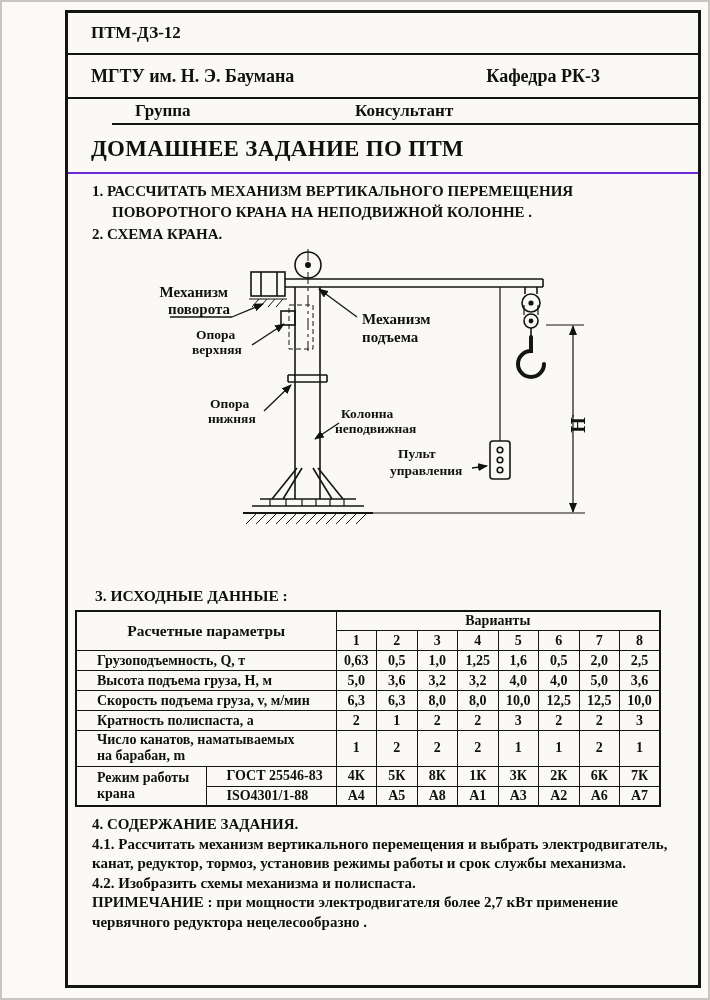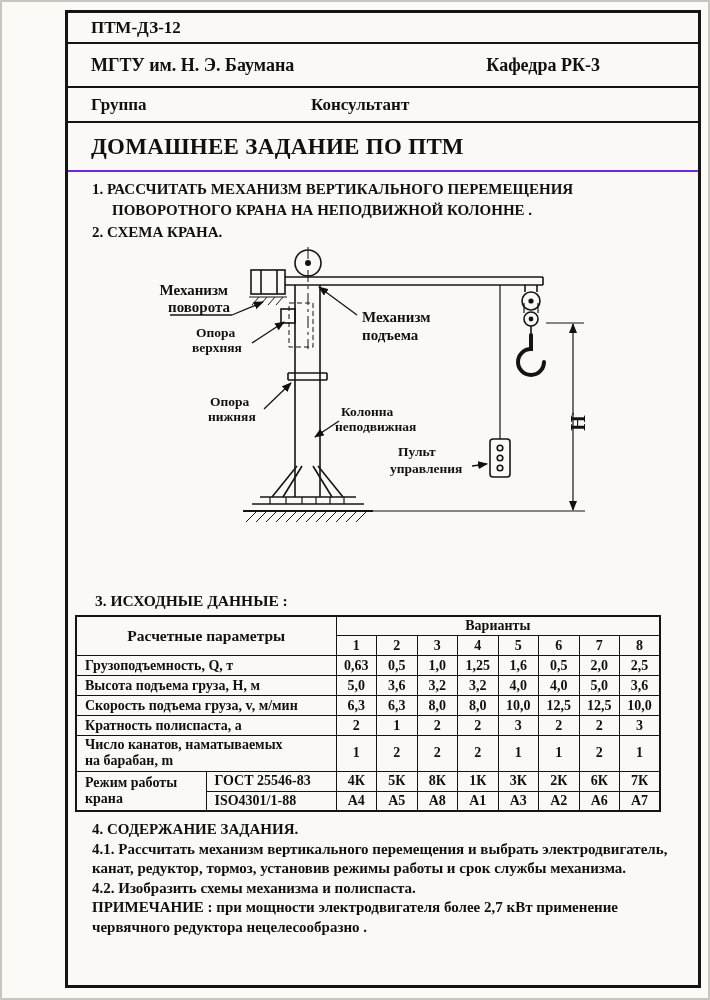--- a/index.html
+++ b/index.html
@@ -11,39 +11,39 @@
     color:#101010;
     position:relative;
     overflow:hidden;
   }
   .scan-frame { position:absolute; inset:0; border:2px solid #c8c6c0; }
   .page {
     position:absolute; left:65px; top:10px; width:636px; height:978px;
     border:3px solid #141414; background:#faf9f5;
   }
   .hrow { border-bottom:2px solid #141414; display:flex; align-items:center; padding-left:23px; }
-  .hrow1 { height:31px; font-size:17px; }
+  .hrow1 { height:42px; font-size:17px; }
   .hrow2 { height:44px; font-size:18px; justify-content:space-between; padding-right:98px; }
-  .hrow3 { height:35px; font-size:17px; }
+  .hrow3 { height:26px; font-size:17px;margin-left:44px; }
   .hrow3 span { display:inline-block; }
   .f-group { width:220px; }
   .f-student { width:175px; }
   .title-row { height:49px; border-bottom:2px solid #6d28d9; display:flex; align-items:center;
                padding-left:23px; font-size:23px; letter-spacing:0.3px; }
   .task { padding:7px 16px 0 24px; font-size:15px; line-height:1.42; }
   .task .t2 { padding-left:20px; }
   .diagram { position:relative; height:332px; }
   .diagram svg { position:absolute; left:12px; top:0; }
   .svg-label { font-family:"Liberation Serif", serif; font-weight:bold; font-size:15px; fill:#111; }
-  .h3 { padding-left:27px; font-size:15.5px; margin-top:17px; }
+  .h3 { padding-left:27px; font-size:15.5px; margin-top:10px; }
   table.params { border-collapse:collapse; border:2.5px solid #141414; margin:5px 0 0 7px;
                  table-layout:fixed; width:584px; font-size:14px; }
   .params td { border:1.5px solid #141414; text-align:center; vertical-align:middle;
                padding:1px 2px; line-height:1.15; height:20px; }
-  .params td.lbl { text-align:left; padding-left:8px; }
+  .params td.lbl { text-align:left; padding-left:20px; }
   .params td.lblhead { font-size:15.5px; text-align:center; }
   .params td.pre { white-space:pre-line; }
   .content { padding:8px 26px 0 24px; font-size:15px; line-height:1.3; }
   .content .p1 { text-indent:16px; }
 </style>
 </head>
 <body>
 
 <div class="scan-frame"></div>
 

